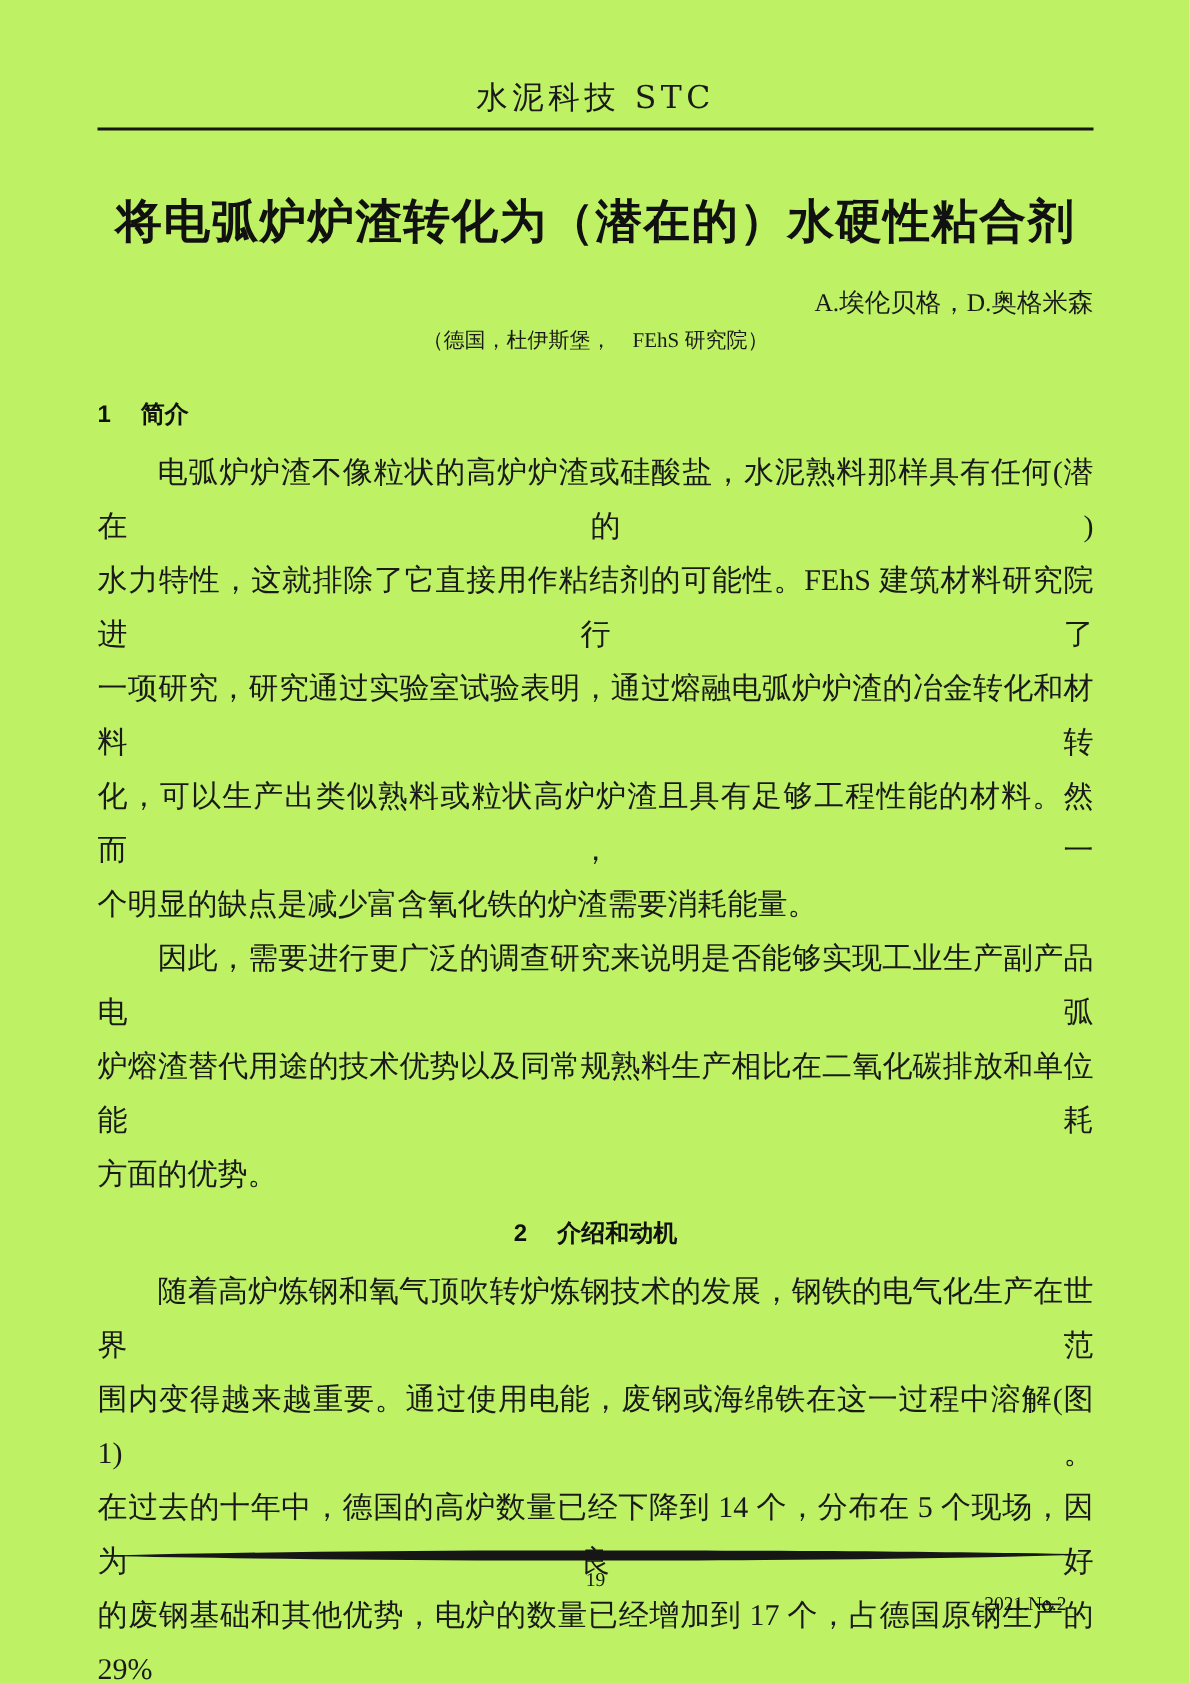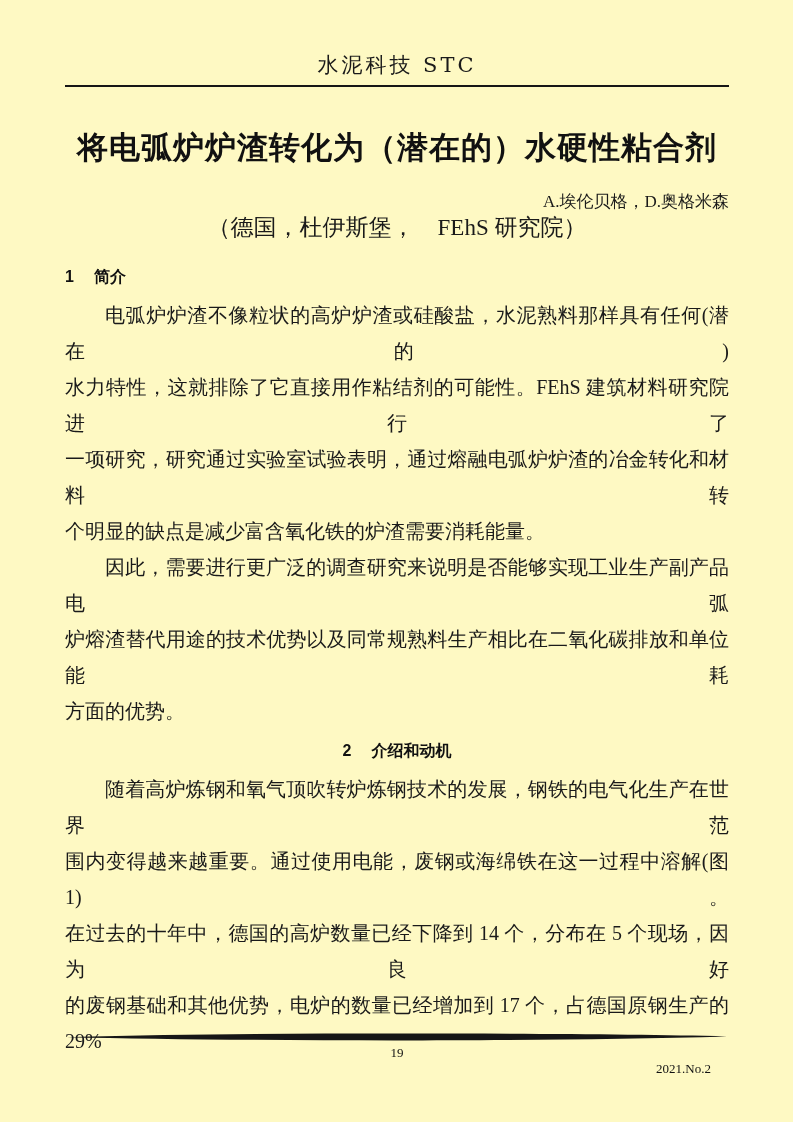--- a/index.html
+++ b/index.html
@@ -1,21 +1,21 @@
 <!DOCTYPE html>
 <html><head>
 <meta charset="utf-8">
 <style>
   html, body { margin: 0; padding: 0; background: #e8e8e8; }
   .page {
     position: relative;
     width: 793px;
     height: 1122px;
     margin: 0 auto;
-    background: #fef9c3;
+    background: #bef264;
     overflow: hidden;
     color: #1a1a1a;
     font-family: "Liberation Serif", "DejaVu Serif", serif;
   }
   .inner {
     position: absolute;
     left: 65px;
     right: 64px;
     top: 0;
   }
@@ -44,21 +44,21 @@
     color: #111;
   }
   .authors {
     margin-top: 18px;
     text-align: right;
     font-size: 17px;
     line-height: 26px;
   }
   .affiliation {
     text-align: center;
-    font-size: 23px;
+    font-size: 14px;
     line-height: 26px;
   }
   .sec {
     margin: 20px 0 4px 0;
     font-size: 16px;
     line-height: 32px;
     font-weight: bold;
     font-family: "Liberation Sans", "DejaVu Sans", sans-serif;
     color: #111;
   }
@@ -118,20 +118,21 @@
     <div class="affiliation">（德国，杜伊斯堡，　FEhS 研究院）</div>
 
     <h2 class="sec">
       <span class="sec-num">1</span><span>简介</span>
     </h2>
 
     <div class="para gap-top">
       <div class="line first"><span>电弧炉炉渣不像粒状的高炉炉渣或硅酸盐，水泥熟料那样具有任何(潜在的)</span></div>
       <div class="line"><span>水力特性，这就排除了它直接用作粘结剂的可能性。FEhS 建筑材料研究院进行了</span></div>
       <div class="line"><span>一项研究，研究通过实验室试验表明，通过熔融电弧炉炉渣的冶金转化和材料转</span></div>
+      <div class="line"><span>化，可以生产出类似熟料或粒状高炉炉渣且具有足够工程性能的材料。然而，一</span></div>
       <div class="line plast"><span>个明显的缺点是减少富含氧化铁的炉渣需要消耗能量。</span></div>
     </div>
 
     <div class="para">
       <div class="line first"><span>因此，需要进行更广泛的调查研究来说明是否能够实现工业生产副产品电弧</span></div>
       <div class="line"><span>炉熔渣替代用途的技术优势以及同常规熟料生产相比在二氧化碳排放和单位能耗</span></div>
       <div class="line plast"><span>方面的优势。</span></div>
     </div>
 
     <h2 class="sec second">

